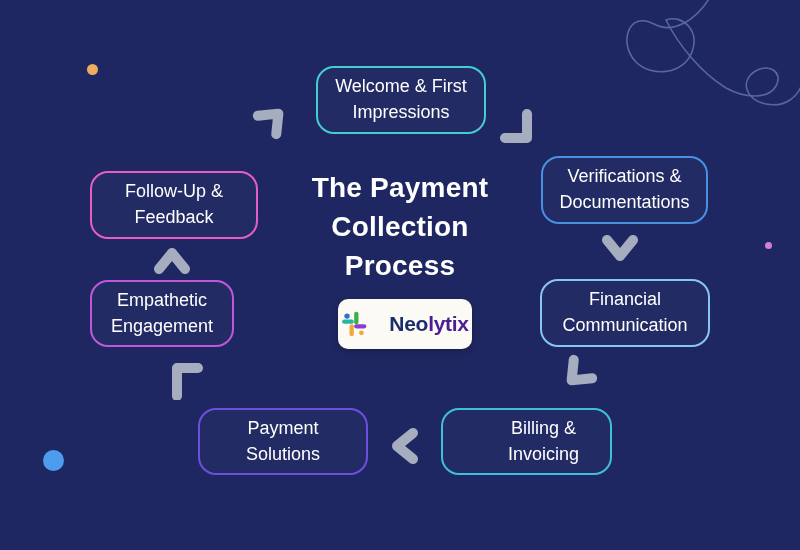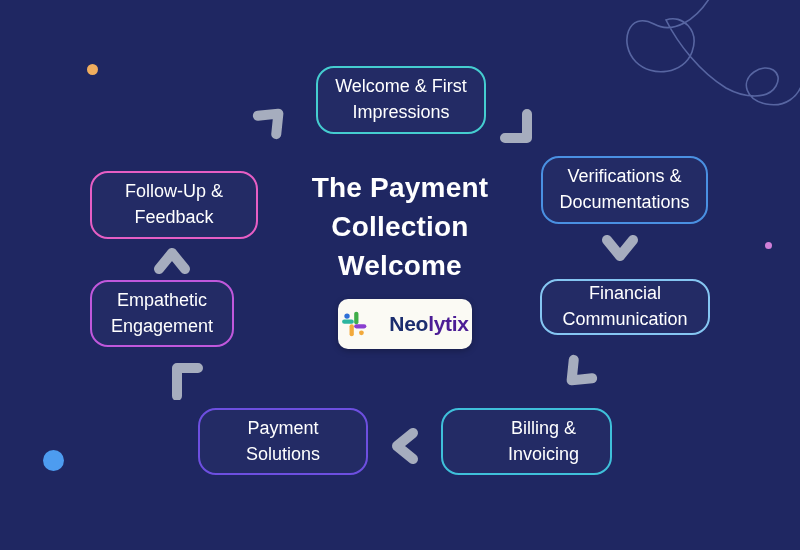--- a/index.html
+++ b/index.html
@@ -19,21 +19,21 @@
   
   .step{
     position:absolute;box-sizing:border-box;
     border:2px solid #f97316;border-radius:18px;
     display:flex;align-items:center;justify-content:center;text-align:center;
     color:#ffffff;font-size:18px;line-height:1.42;font-weight:500;
     padding:4px 14px;background:rgba(255,255,255,0.02);
   }
   .s-welcome{left:316px;top:66px;width:170px;height:68px;}
   .s-verifications{left:541px;top:156px;width:167px;height:68px;}
-  .s-financial{left:540px;top:279px;width:170px;height:56px;}
+  .s-financial{left:540px;top:279px;width:170px;height:68px;}
   .s-billing{left:441px;top:408px;width:171px;height:67px;}
   .s-payment{left:198px;top:408px;width:170px;height:67px;}
   .s-empathetic{left:90px;top:280px;width:144px;height:67px;}
   .s-followup{left:90px;top:157px;width:168px;height:68px;}
   
   .title{
     position:absolute;left:290px;top:168px;width:220px;
     text-align:center;color:#ffffff;font-weight:700;font-size:28px;line-height:39px;
     letter-spacing:.2px;
   }
@@ -100,21 +100,21 @@
   <div class="step s-empathetic" style="border-color: rgb(192, 88, 220);">
     <span>Empathetic Engagement</span>
   </div>
   <div class="step s-followup" style="border-color: rgb(230, 94, 196); margin-top: 14px;">
     <span>Follow-Up &amp; Feedback</span>
   </div>
 
   <div class="title">
     <span>The Payment</span>
     <span>Collection</span>
-    <span>Welcome</span>
+    <span>Process</span>
   </div>
 
   <div class="logo-card">
     <svg width="26" height="26" viewBox="0 0 28 28" aria-hidden="true">
       <circle cx="6.5" cy="5.5" r="2.9" fill="#2e6fd8"></circle>
       <path d="M16.5 3 V12" stroke="#3fae49" stroke-width="4.6" stroke-linecap="round" fill="none"></path>
       <path d="M3.5 11.5 H11.5" stroke="#2bb5a0" stroke-width="4.6" stroke-linecap="round" fill="none"></path>
       <path d="M25 16.5 H16.5" stroke="#8a3fd0" stroke-width="4.6" stroke-linecap="round" fill="none"></path>
       <path d="M11.5 25 V16.5" stroke="#f2a93b" stroke-width="4.6" stroke-linecap="round" fill="none"></path>
       <circle cx="22" cy="23.5" r="2.6" fill="#f2a93b"></circle>

